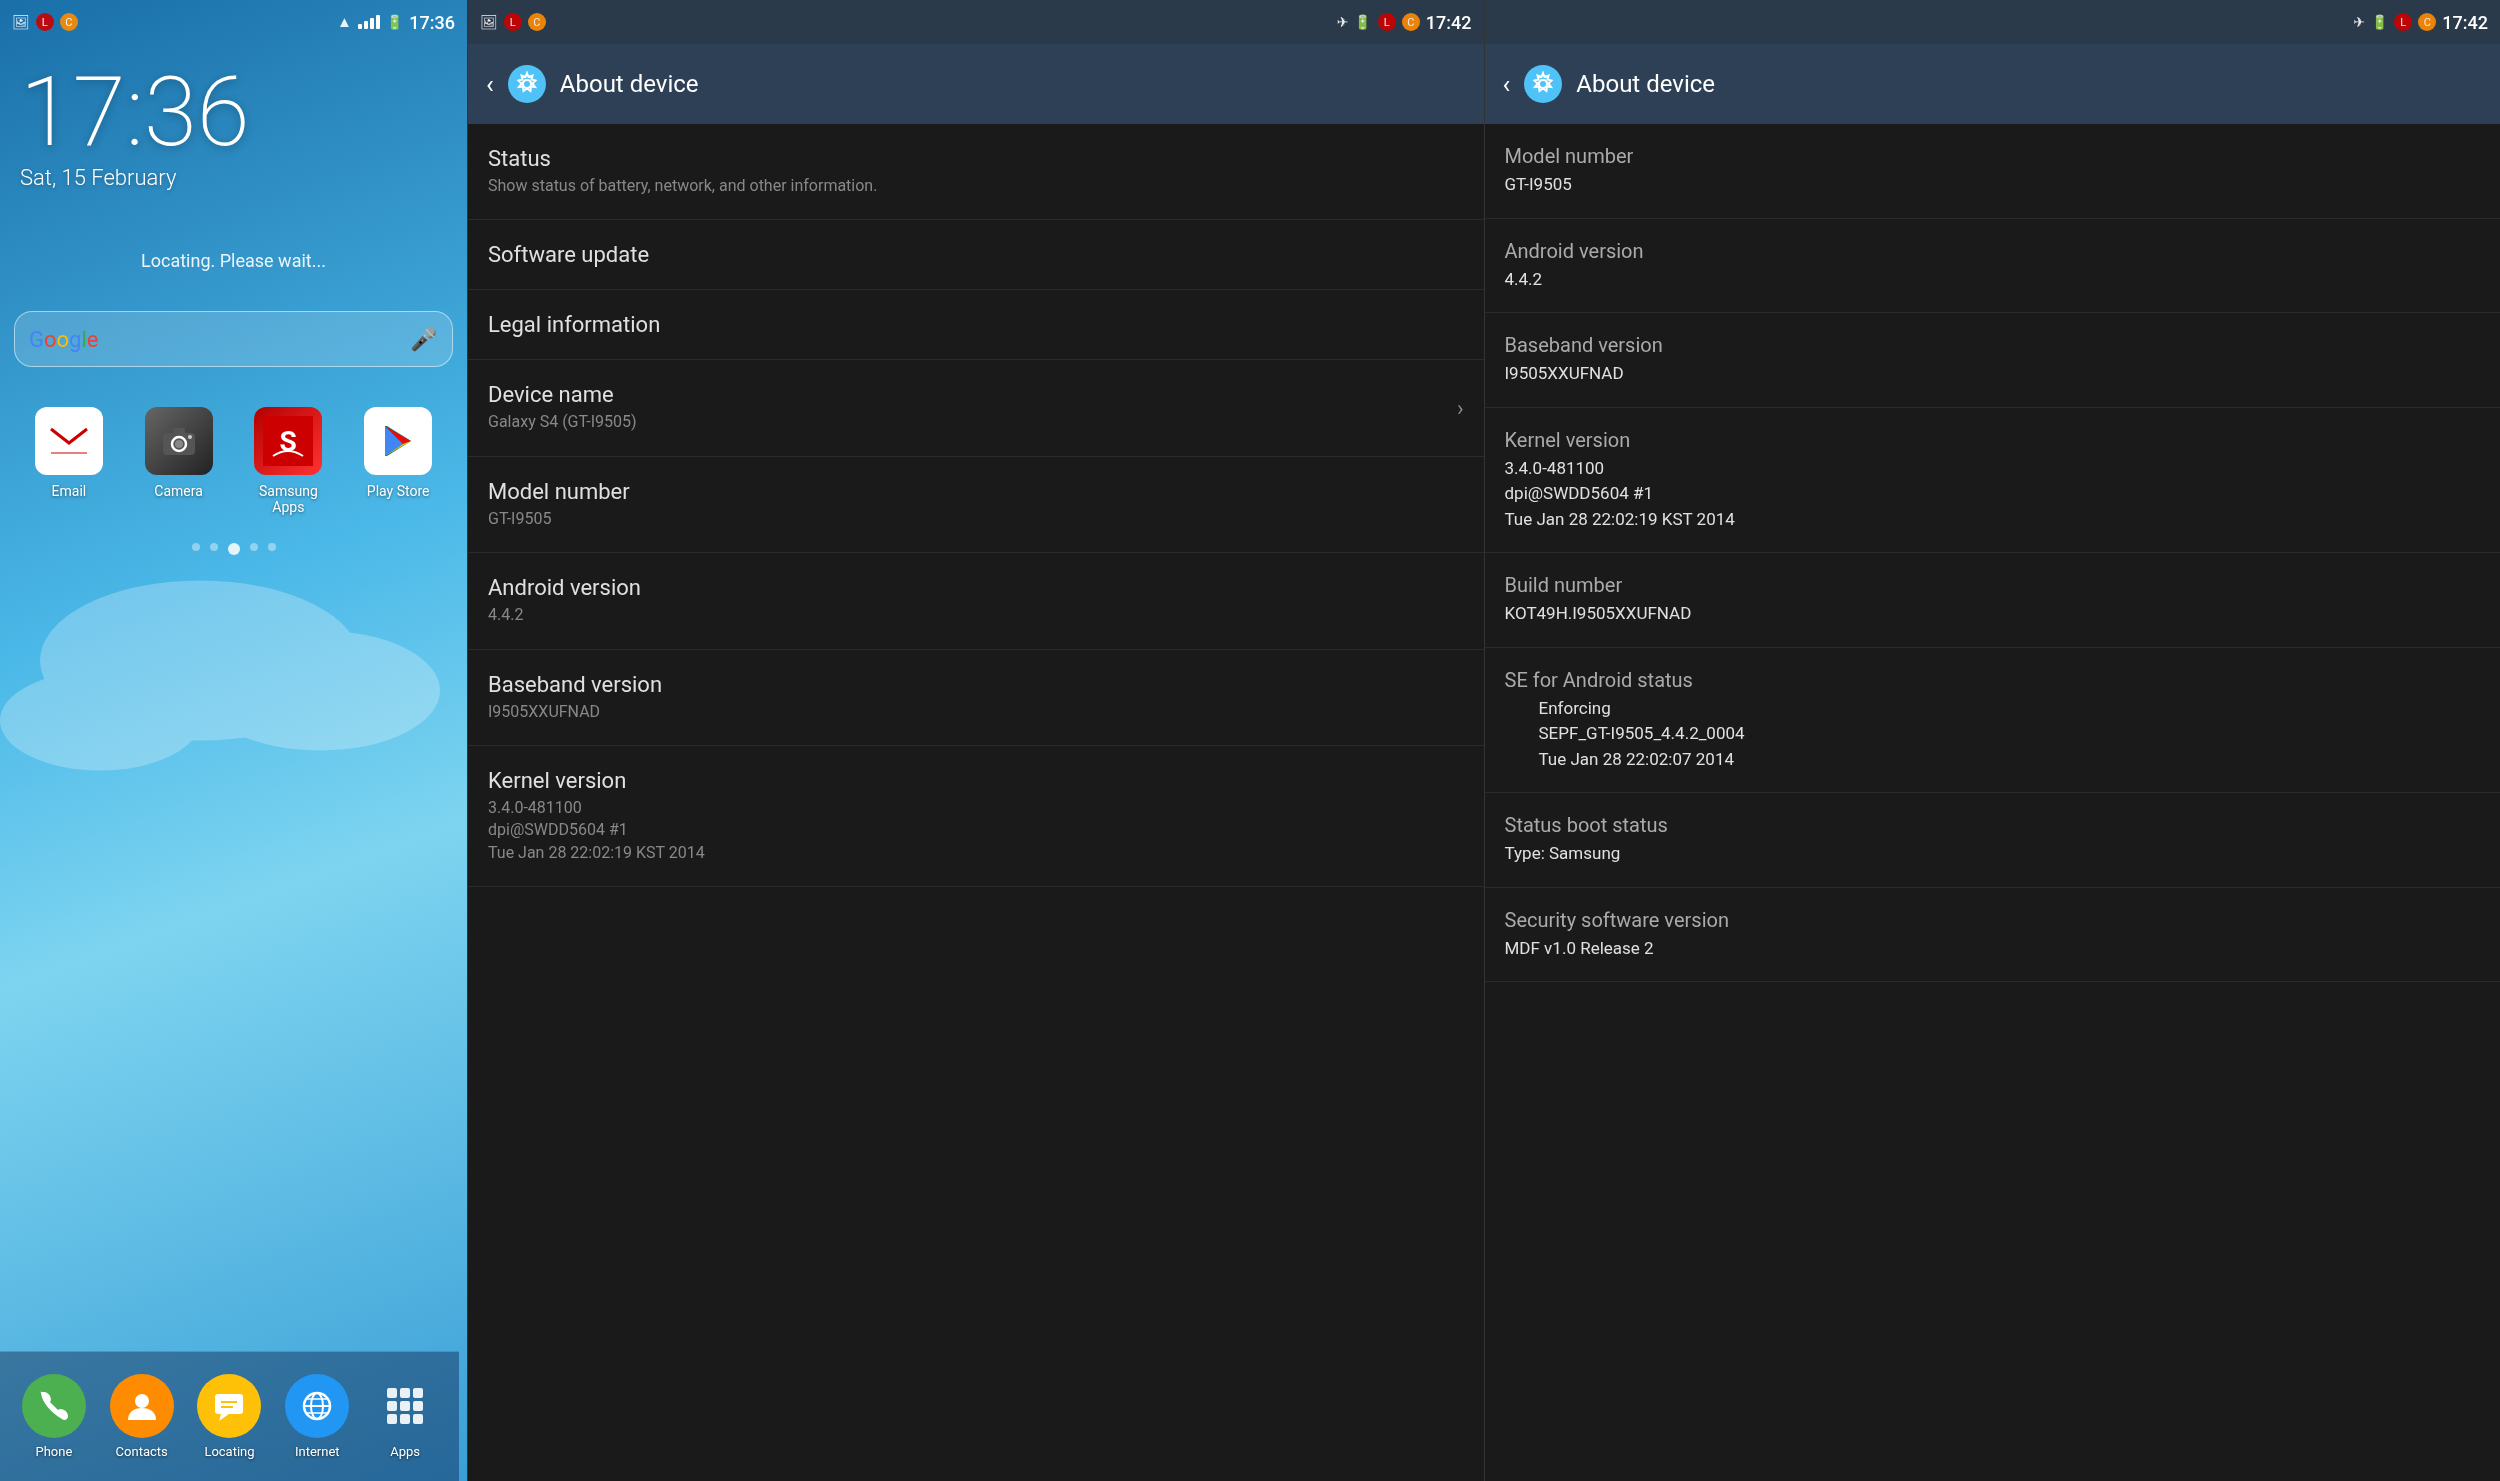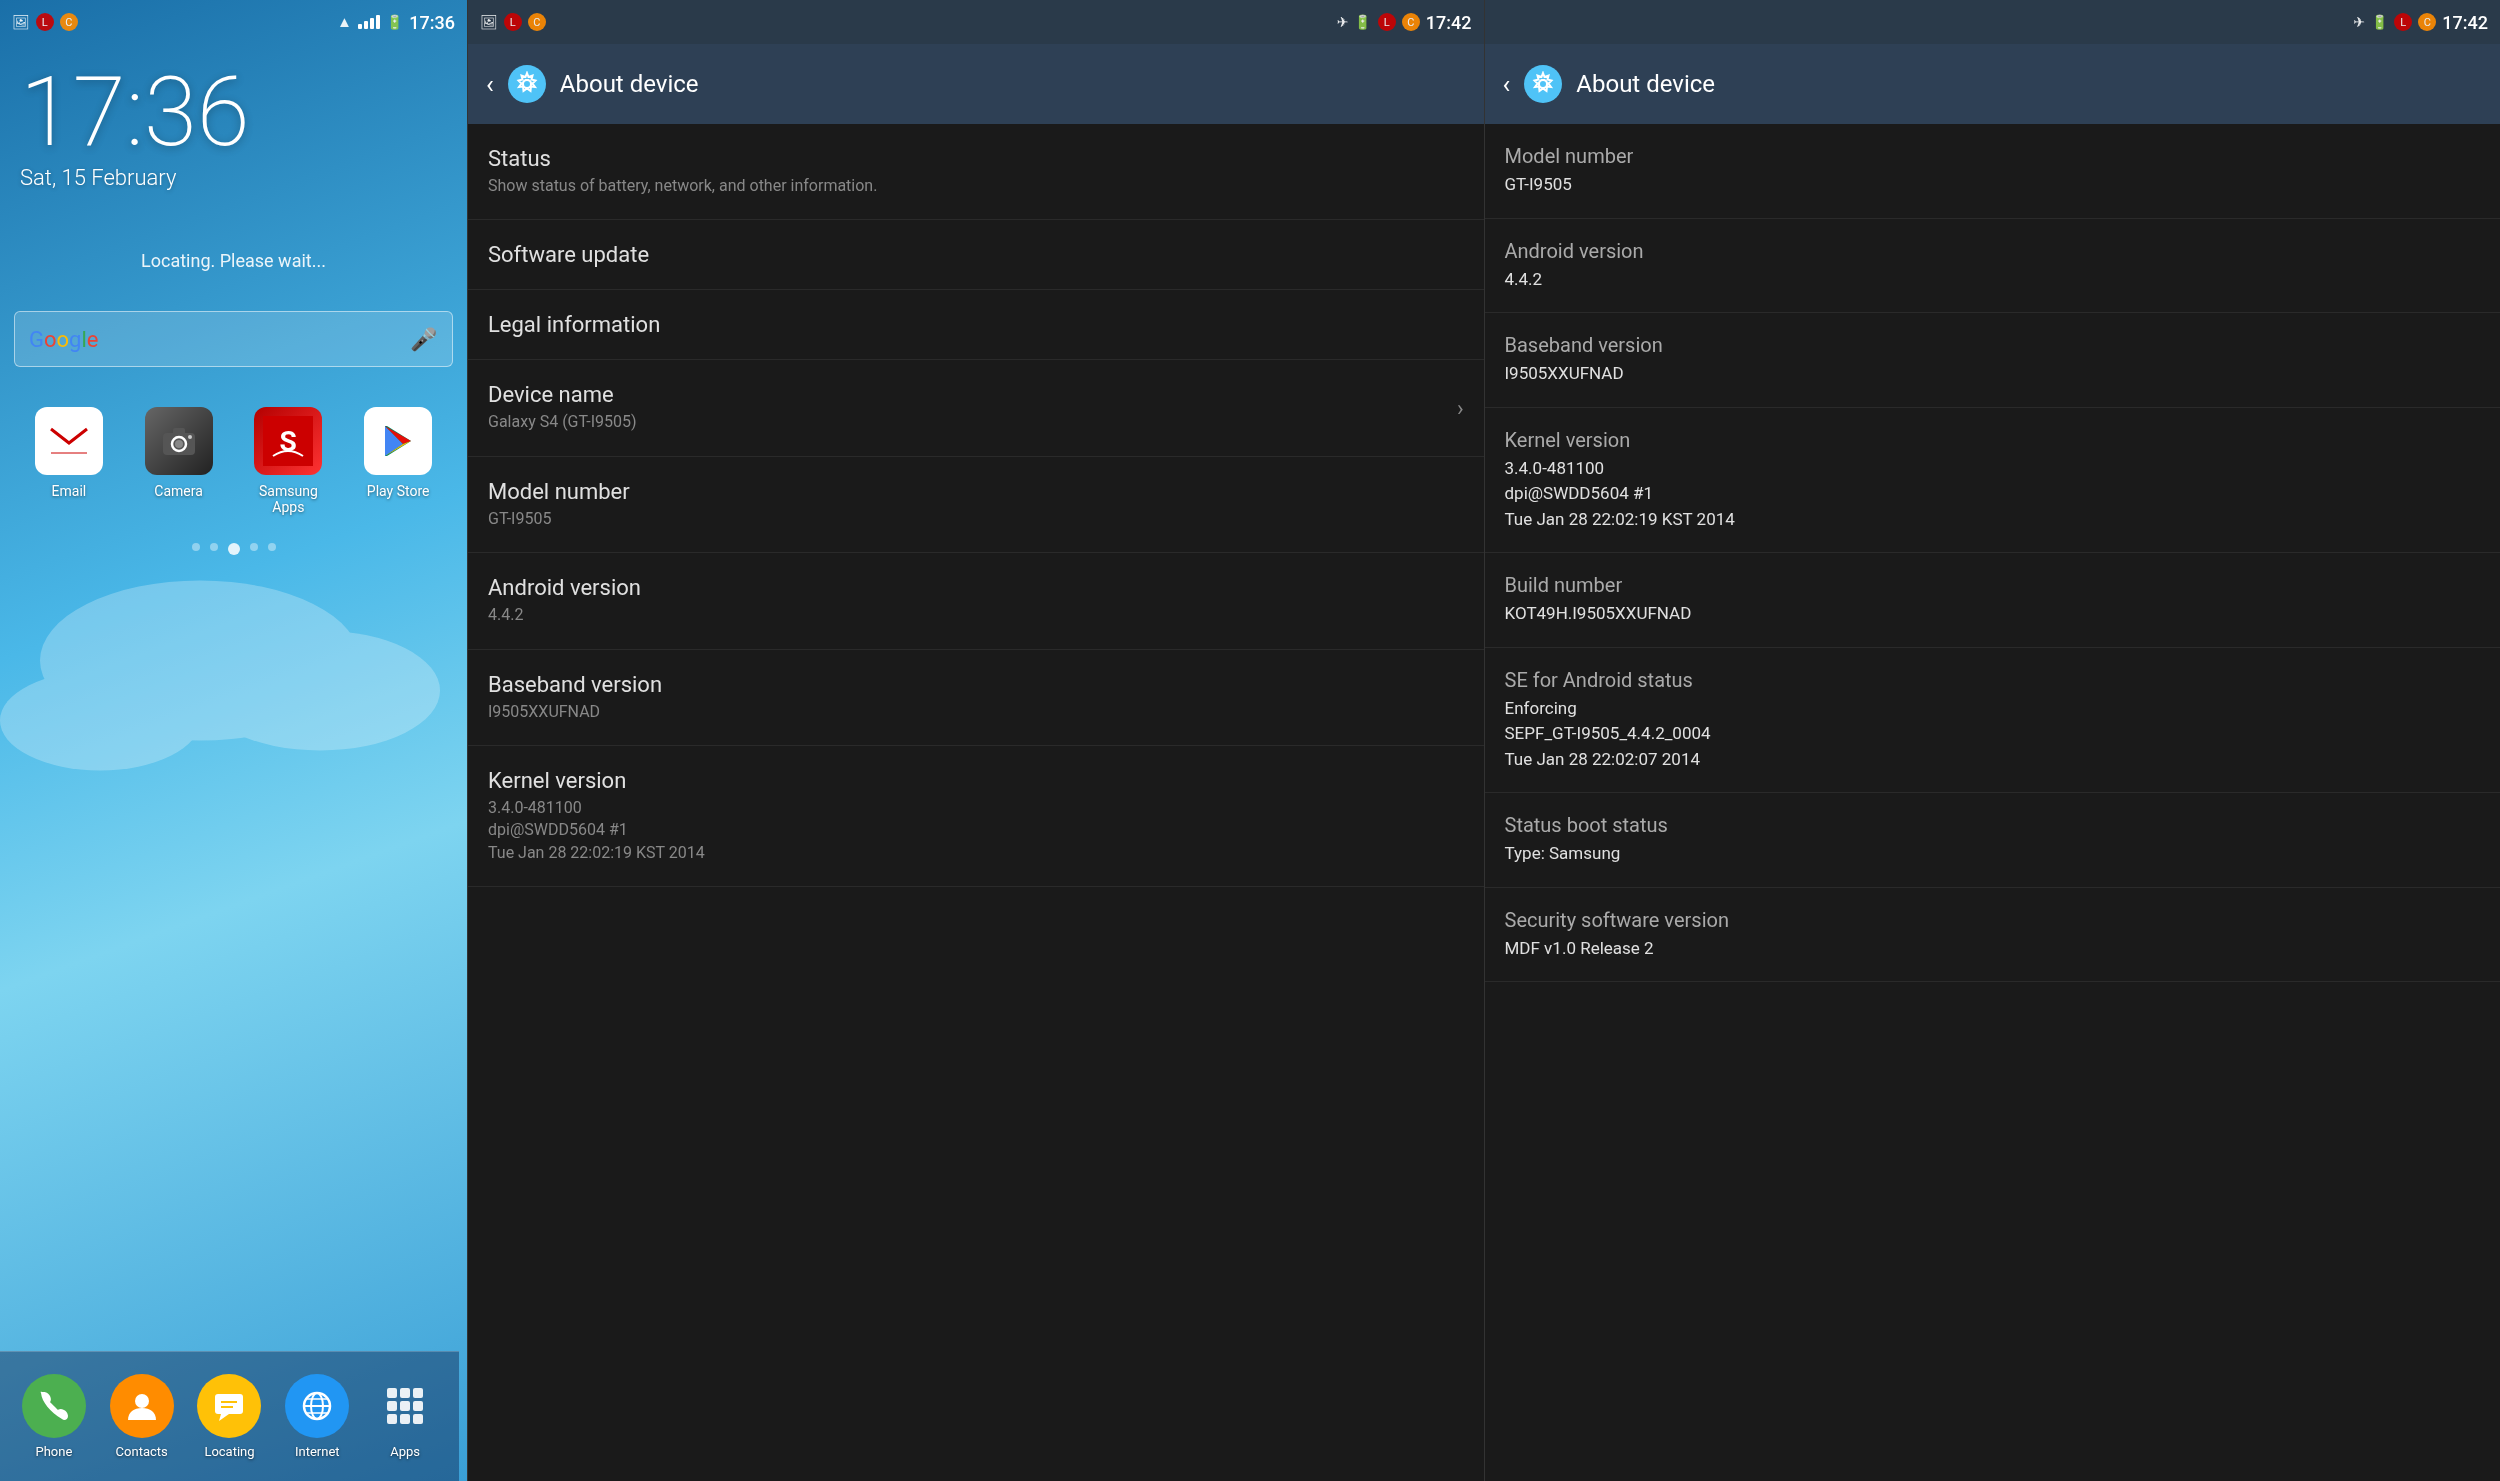--- a/index.html
+++ b/index.html
@@ -42,21 +42,21 @@
       color: white;
       font-size: 18px;
       text-align: center;
       margin-top: 60px;
       opacity: 0.9;
     }
     .lockscreen-search {
       margin: 40px 14px 0 14px;
       background: rgba(255,255,255,0.15);
       border: 1.5px solid rgba(255,255,255,0.5);
-      border-radius: 6px;
+      border-radius: 18px;
       height: 56px;
       display: flex;
       align-items: center;
       padding: 0 14px;
     }
     .lockscreen-apps-row {
       display: flex;
       justify-content: space-around;
       padding: 40px 14px 0 14px;
     }
@@ -594,21 +594,21 @@
 Tue Jan 28 22:02:19 KST 2014</div>
     </div>
 
     <div class="info-item">
       <div class="info-title">Build number</div>
       <div class="info-value">KOT49H.I9505XXUFNAD</div>
     </div>
 
     <div class="info-item">
       <div class="info-title">SE for Android status</div>
-      <div class="info-value" style="white-space: pre-line;">Enforcing
+      <div class="info-value" style="white-space: pre-line; margin-left: 34px;">Enforcing
 SEPF_GT-I9505_4.4.2_0004
 Tue Jan 28 22:02:07 2014</div>
     </div>
 
     <div class="info-item">
       <div class="info-title">Status boot status</div>
       <div class="info-value">Type: Samsung</div>
     </div>
 
     <div class="info-item">

